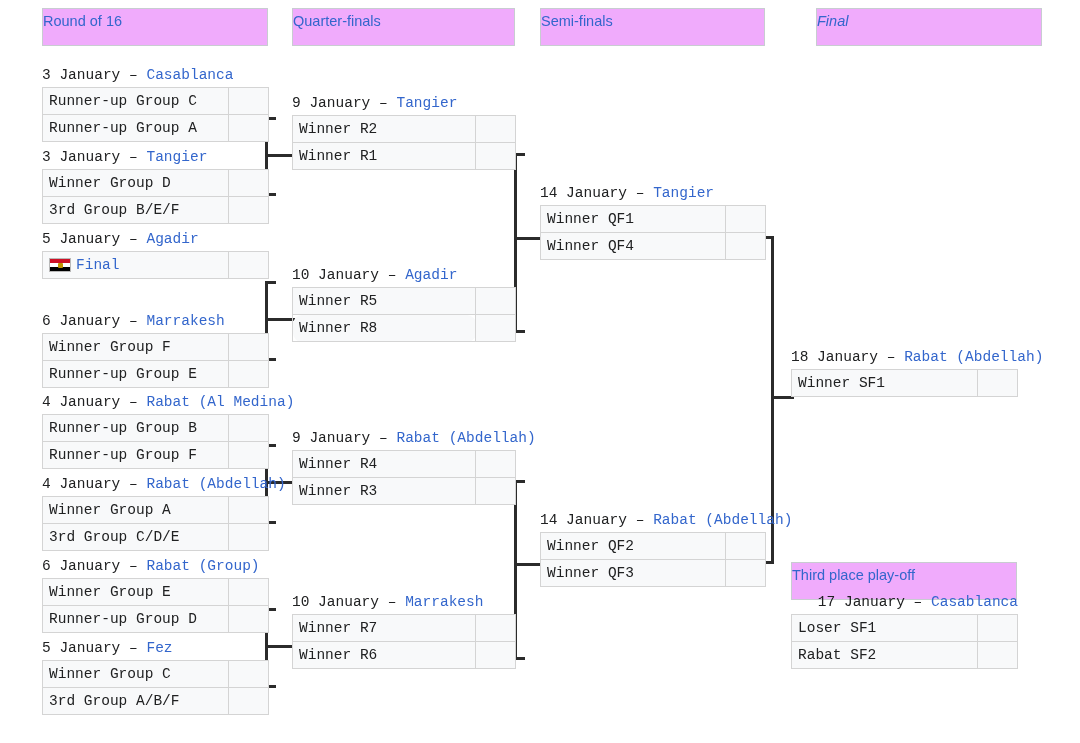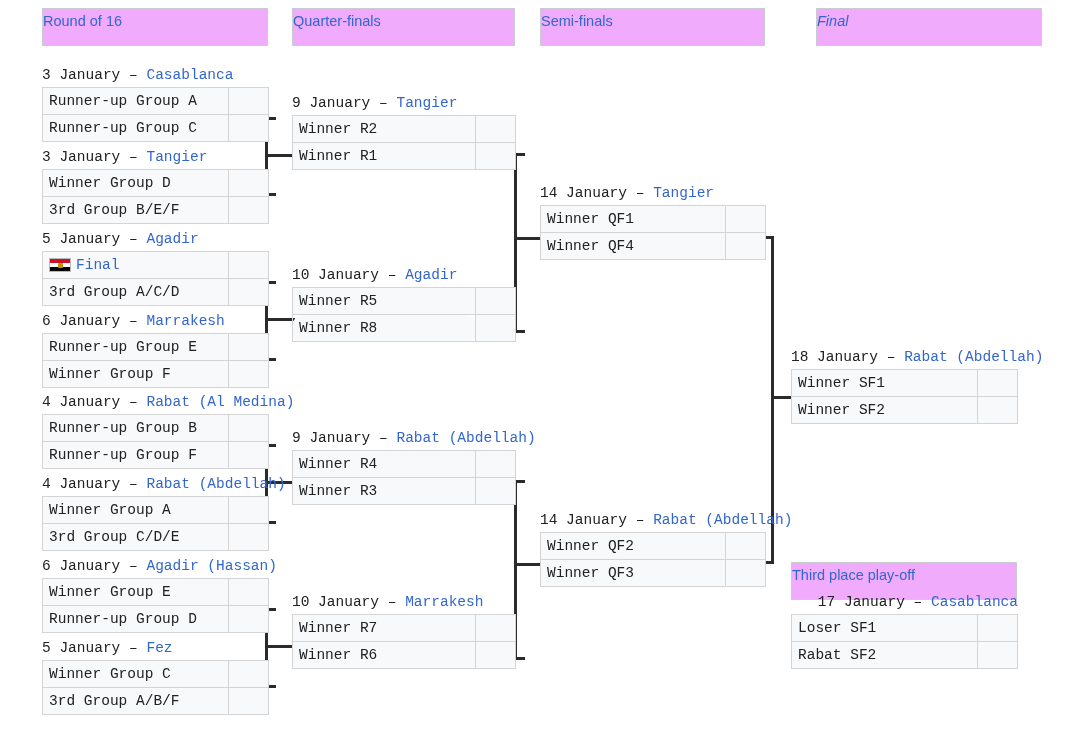--- a/index.html
+++ b/index.html
@@ -174,29 +174,29 @@
     <div class="match-date">
       <span>3 January</span>
       <span class="sep">–</span>
       <span class="venue">Casablanca</span>
     </div>
     <table class="match-table">
       <tbody>
           <tr>
         <td style="width:186px;">
           <div class="team-cell-inner">
+                <span>Runner-up Group C</span>
+              </div>
+        </td>
+        <td class="score" style="width:40px;"></td>
+      </tr>
+      <tr>
+        <td style="width:186px;">
+          <div class="team-cell-inner">
                 <span>Runner-up Group A</span>
-              </div>
-        </td>
-        <td class="score" style="width:40px;"></td>
-      </tr>
-      <tr>
-        <td style="width:186px;">
-          <div class="team-cell-inner">
-                <span>Runner-up Group C</span>
               </div>
         </td>
         <td class="score" style="width:40px;"></td>
       </tr>
     </tbody>
       </table>
   </div>
 
   <div class="match" style="left:42px; top:147px;">
     <div class="match-date">
@@ -241,56 +241,48 @@
               <span class="band red"></span>
                   <span class="band white"></span>
                   <span class="band black"></span>
               <span class="emblem"></span>
             </span>
             <span class="team-link">Final</span>
           </div>
         </td>
         <td class="score" style="width:40px;"></td>
       </tr>
-      <tr>
-        <td style="width:186px;">
-          <div class="team-cell-inner">
-                <span>3rd Group A/C/D</span>
-              </div>
-        </td>
-        <td class="score" style="width:40px;"></td>
-      </tr>
     </tbody>
       </table>
   </div>
 
   <div class="match" style="left:42px; top:311px;">
     <div class="match-date">
       <span>6 January</span>
       <span class="sep">–</span>
       <span class="venue">Marrakesh</span>
     </div>
     <table class="match-table">
       <tbody>
           <tr>
         <td style="width:186px;">
           <div class="team-cell-inner">
+                <span>Winner Group F</span>
+              </div>
+        </td>
+        <td class="score" style="width:40px;"></td>
+      </tr>
+      <tr>
+        <td style="width:186px;">
+          <div class="team-cell-inner">
                 <span>Runner-up Group E</span>
               </div>
         </td>
         <td class="score" style="width:40px;"></td>
       </tr>
-      <tr>
-        <td style="width:186px;">
-          <div class="team-cell-inner">
-                <span>Winner Group F</span>
-              </div>
-        </td>
-        <td class="score" style="width:40px;"></td>
-      </tr>
     </tbody>
       </table>
   </div>
 
   <div class="match" style="left:42px; top:392px;">
     <div class="match-date">
       <span>4 January</span>
       <span class="sep">–</span>
       <span class="venue">Rabat (Al Medina)</span>
     </div>
@@ -341,21 +333,21 @@
         <td class="score" style="width:40px;"></td>
       </tr>
     </tbody>
       </table>
   </div>
 
   <div class="match" style="left:42px; top:556px;">
     <div class="match-date">
       <span>6 January</span>
       <span class="sep">–</span>
-      <span class="venue">Agadir (Hassan)</span>
+      <span class="venue">Rabat (Group)</span>
     </div>
     <table class="match-table">
       <tbody>
           <tr>
         <td style="width:186px;">
           <div class="team-cell-inner">
                 <span>Winner Group E</span>
               </div>
         </td>
         <td class="score" style="width:40px;"></td>
@@ -577,28 +569,20 @@
     <table class="match-table">
       <tbody>
           <tr>
         <td style="width:186px;">
           <div class="team-cell-inner">
                 <span>Winner SF1</span>
               </div>
         </td>
         <td class="score" style="width:40px;"></td>
       </tr>
-      <tr>
-        <td style="width:186px;">
-          <div class="team-cell-inner">
-                <span>Winner SF2</span>
-              </div>
-        </td>
-        <td class="score" style="width:40px;"></td>
-      </tr>
     </tbody>
       </table>
   </div>
 
   <div class="match" style="left:791px; top:592px;text-align:right;">
     <div class="match-date">
       <span>17 January</span>
       <span class="sep">–</span>
       <span class="venue">Casablanca</span>
     </div>

